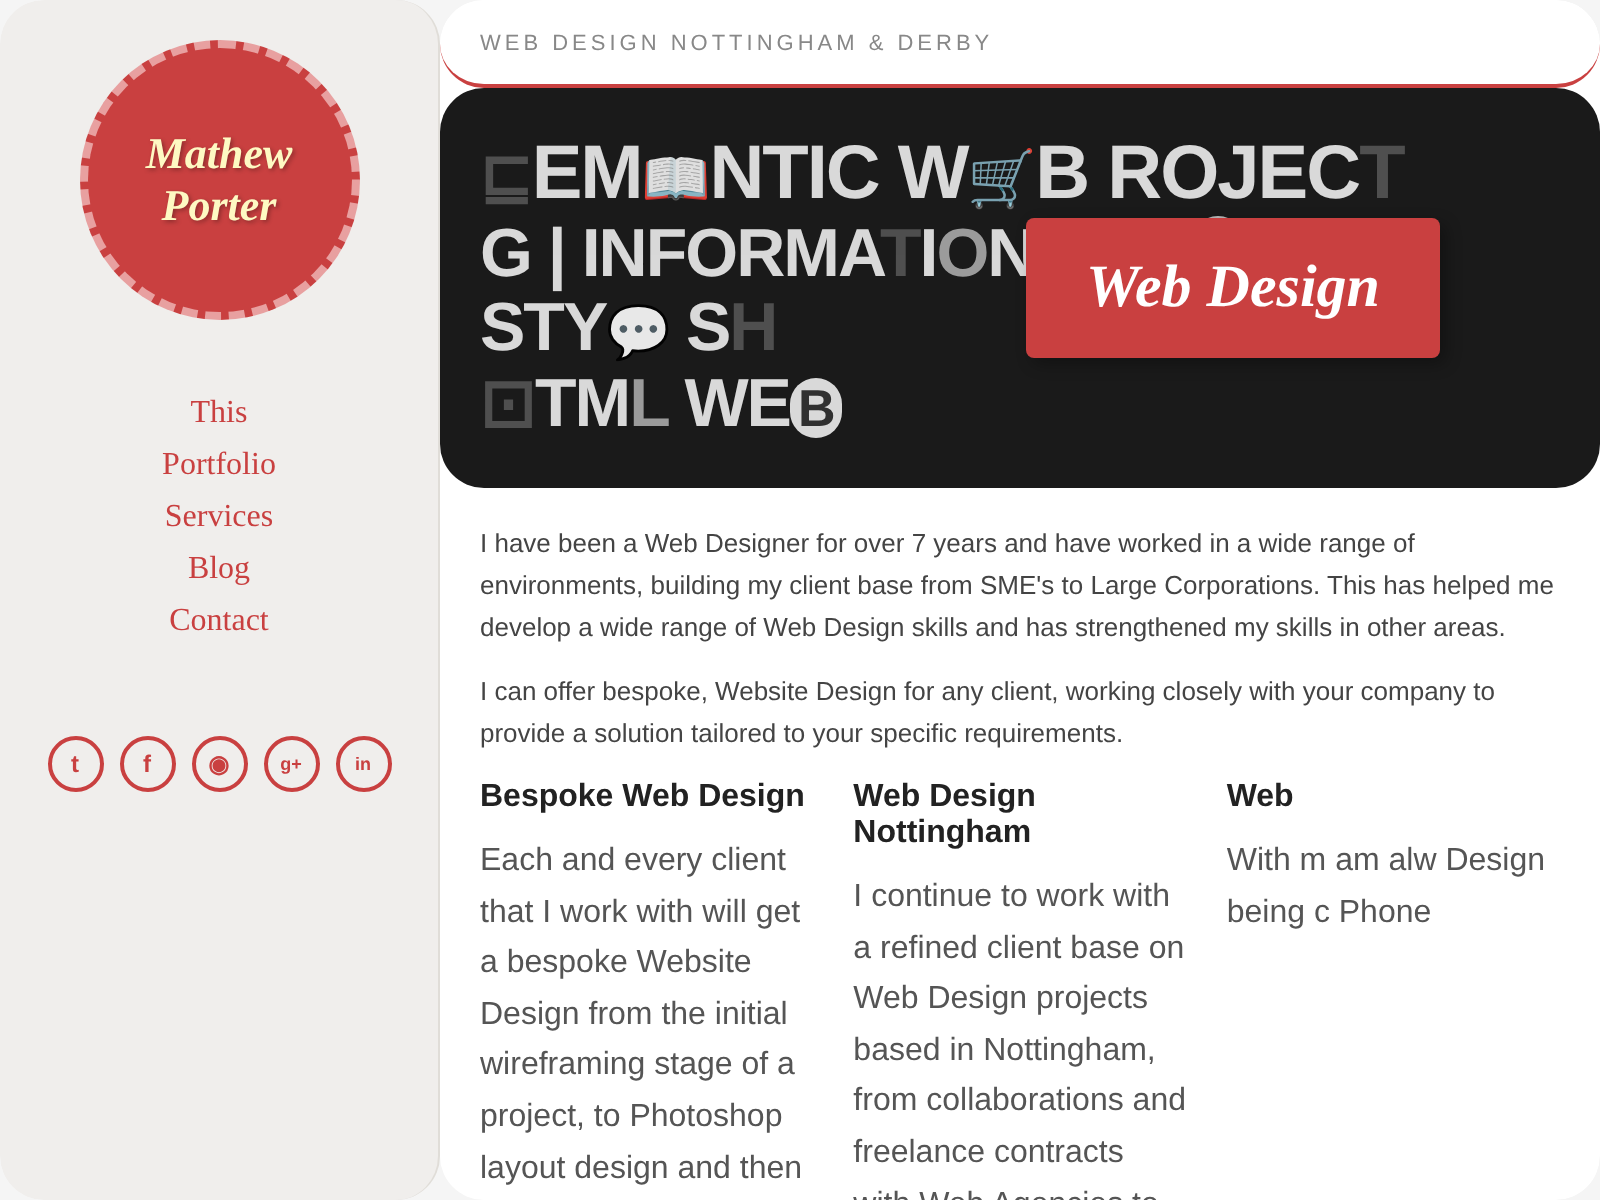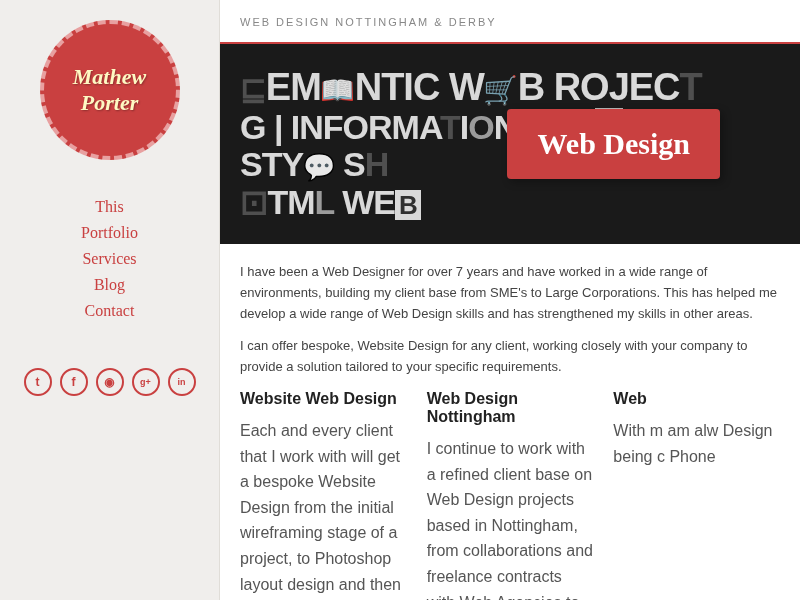--- a/index.html
+++ b/index.html
@@ -1,15 +1,15 @@
 <!DOCTYPE html>
 <html><head>
   <meta charset="utf-8">
   <style>
-    * { margin: 0; padding: 0; box-sizing: border-box; }
+    * { margin: 0; padding: 0; box-sizing: border-box; border-radius: 22px; }
     body {
       font-family: Georgia, 'Times New Roman', serif;
       background: #f5f5f5;
       width: 800px;
       height: 600px;
       overflow: hidden;
       display: flex;
     }
 
     
@@ -138,20 +138,21 @@
     }
 
     
     .web-design-badge {
       position: absolute;
       right: 80px;
       top: 50%;
       transform: translateY(-50%);
       background: #c94040;
       color: white;
+      font-style: italic;
       font-size: 30px;
       font-family: Georgia, serif;
       font-weight: bold;
       padding: 18px 30px;
       border-radius: 4px;
       box-shadow: 3px 3px 8px rgba(0,0,0,0.3);
       white-space: nowrap;
     }
 
     
@@ -256,21 +257,21 @@
       <span>Web Design</span>
     </div>
   </div>
 
   <div class="content-area">
     <p class="intro-text">I have been a Web Designer for over 7 years and have worked in a wide range of environments, building my client base from SME's to Large Corporations. This has helped me develop a wide range of Web Design skills and has strengthened my skills in other areas.</p>
     <p class="intro-text">I can offer bespoke, Website Design for any client, working closely with your company to provide a solution tailored to your specific requirements.</p>
 
     <div class="columns-area">
       <div class="column">
-        <h3>Website Web Design</h3>
+        <h3>Bespoke Web Design</h3>
         <p>Each and every client that I work with will get a bespoke Website Design from the initial wireframing stage of a project, to Photoshop layout design and then Coded production in the</p>
       </div>
       <div class="column">
         <h3>Web Design Nottingham</h3>
         <p>I continue to work with a refined client base on Web Design projects based in Nottingham, from collaborations and freelance contracts with Web Agencies to working with companies and clients</p>
       </div>
       <div class="column">
         <h3>Web</h3>
         <p>With m am alw Design being c Phone</p>
       </div>

